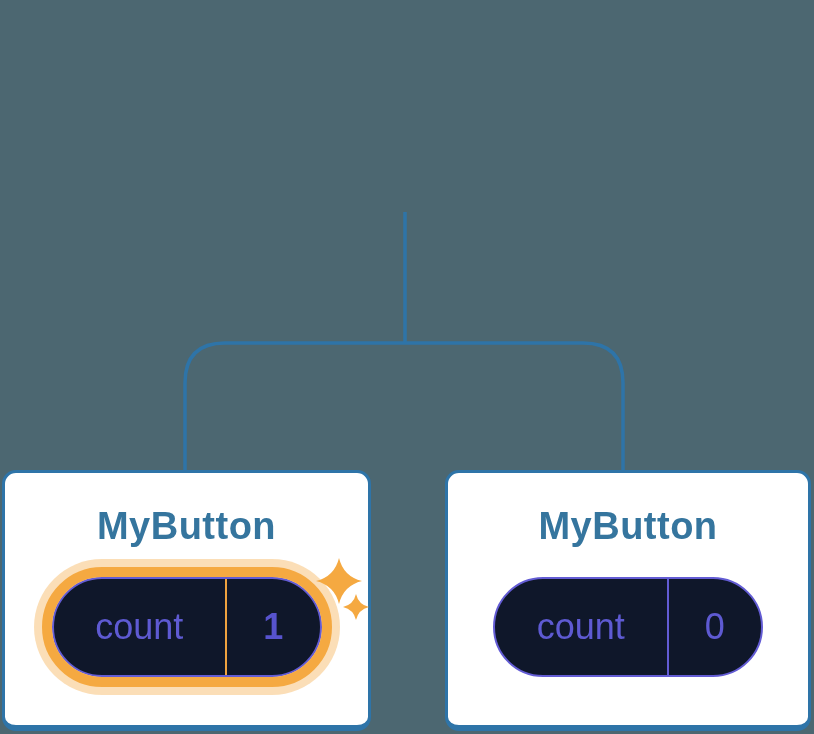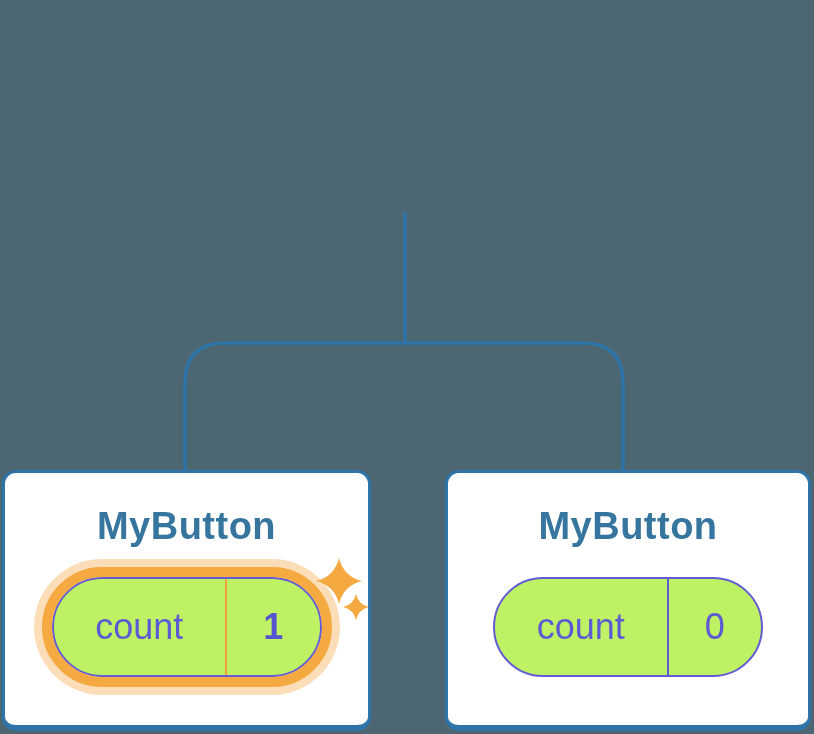--- a/index.html
+++ b/index.html
@@ -36,21 +36,21 @@
   .card-right { left:445px; top:470px; width:366px; height:261px; }
   .card {
     display:flex; flex-direction:column; align-items:center;
     padding-top:32px;
   }
   .card .node-label { font-size:38px; line-height:42px; }
   .pill-wrap { position:relative; margin-top:30px; }
   .pill {
     box-sizing:border-box;
     width:270px; height:100px;
-    background:#bef264;
+    background:#0f172a;
     border:2.5px solid #635CD4;
     border-radius:60px;
     display:flex;
     overflow:hidden;
   }
   .pill-key {
     flex:13; display:flex; align-items:center; justify-content:center;
     border-right:2.5px solid #635CD4;
     color:#5E5AD2; font-size:36px;
   }

